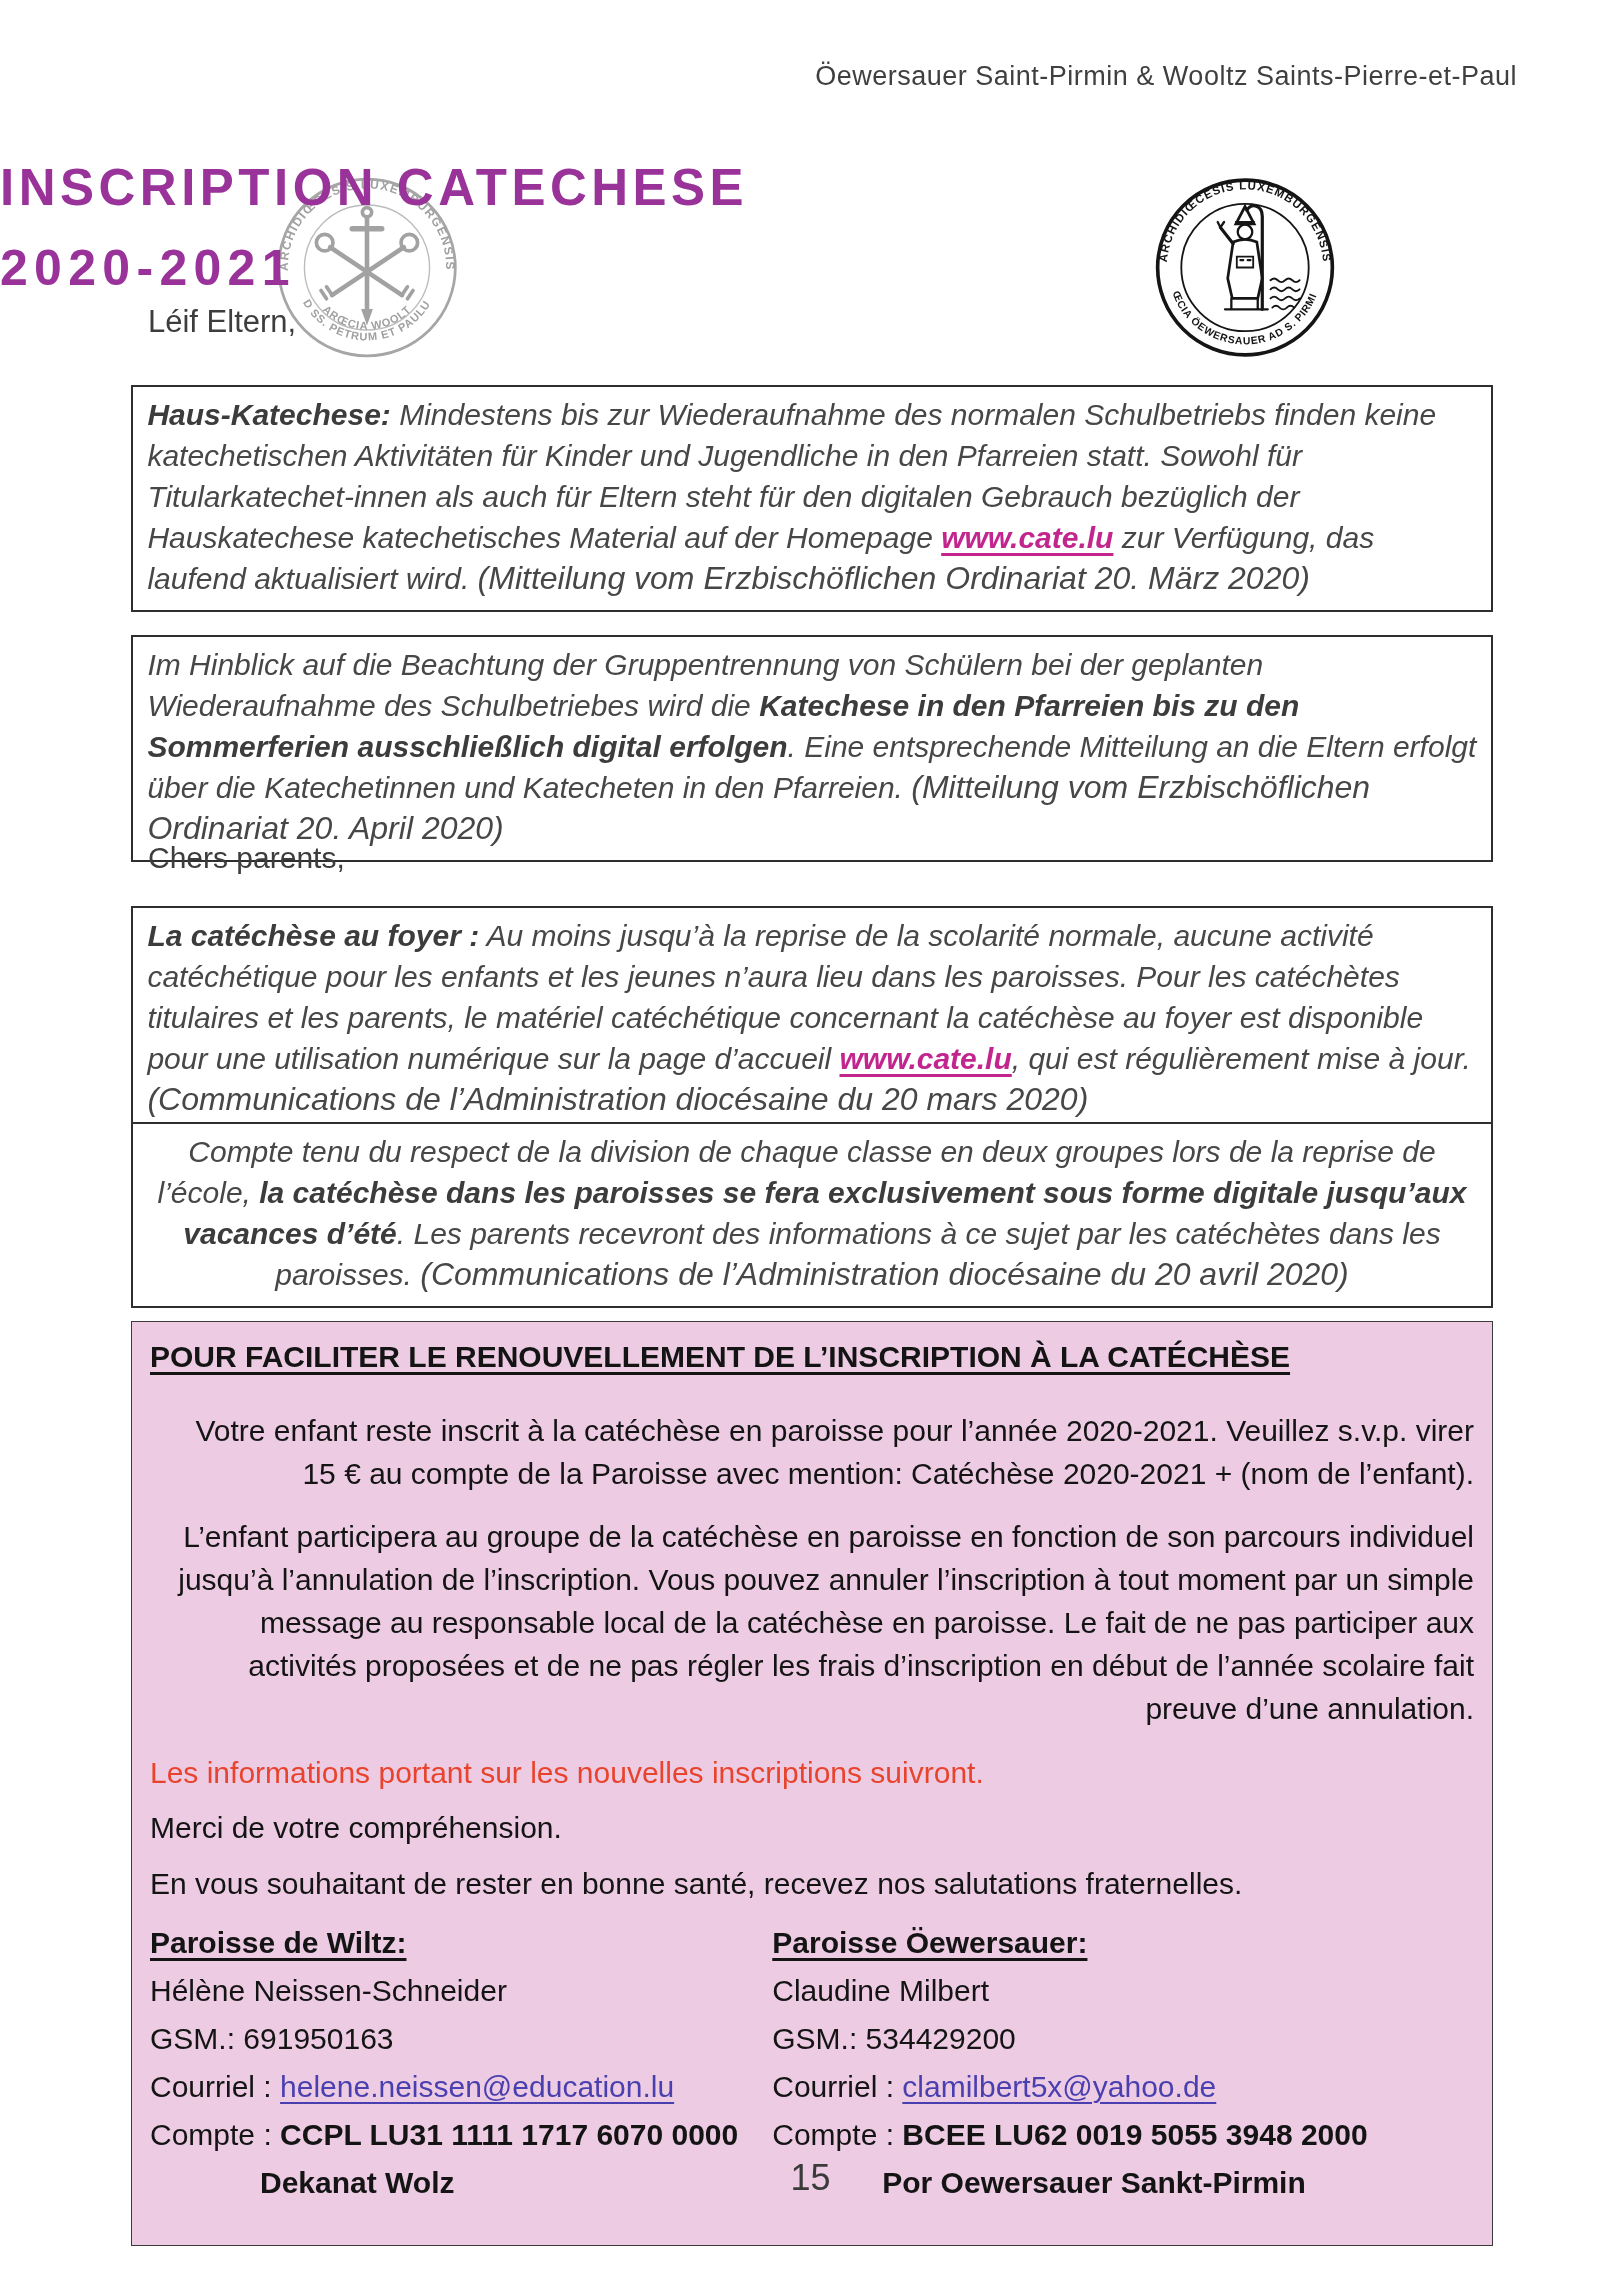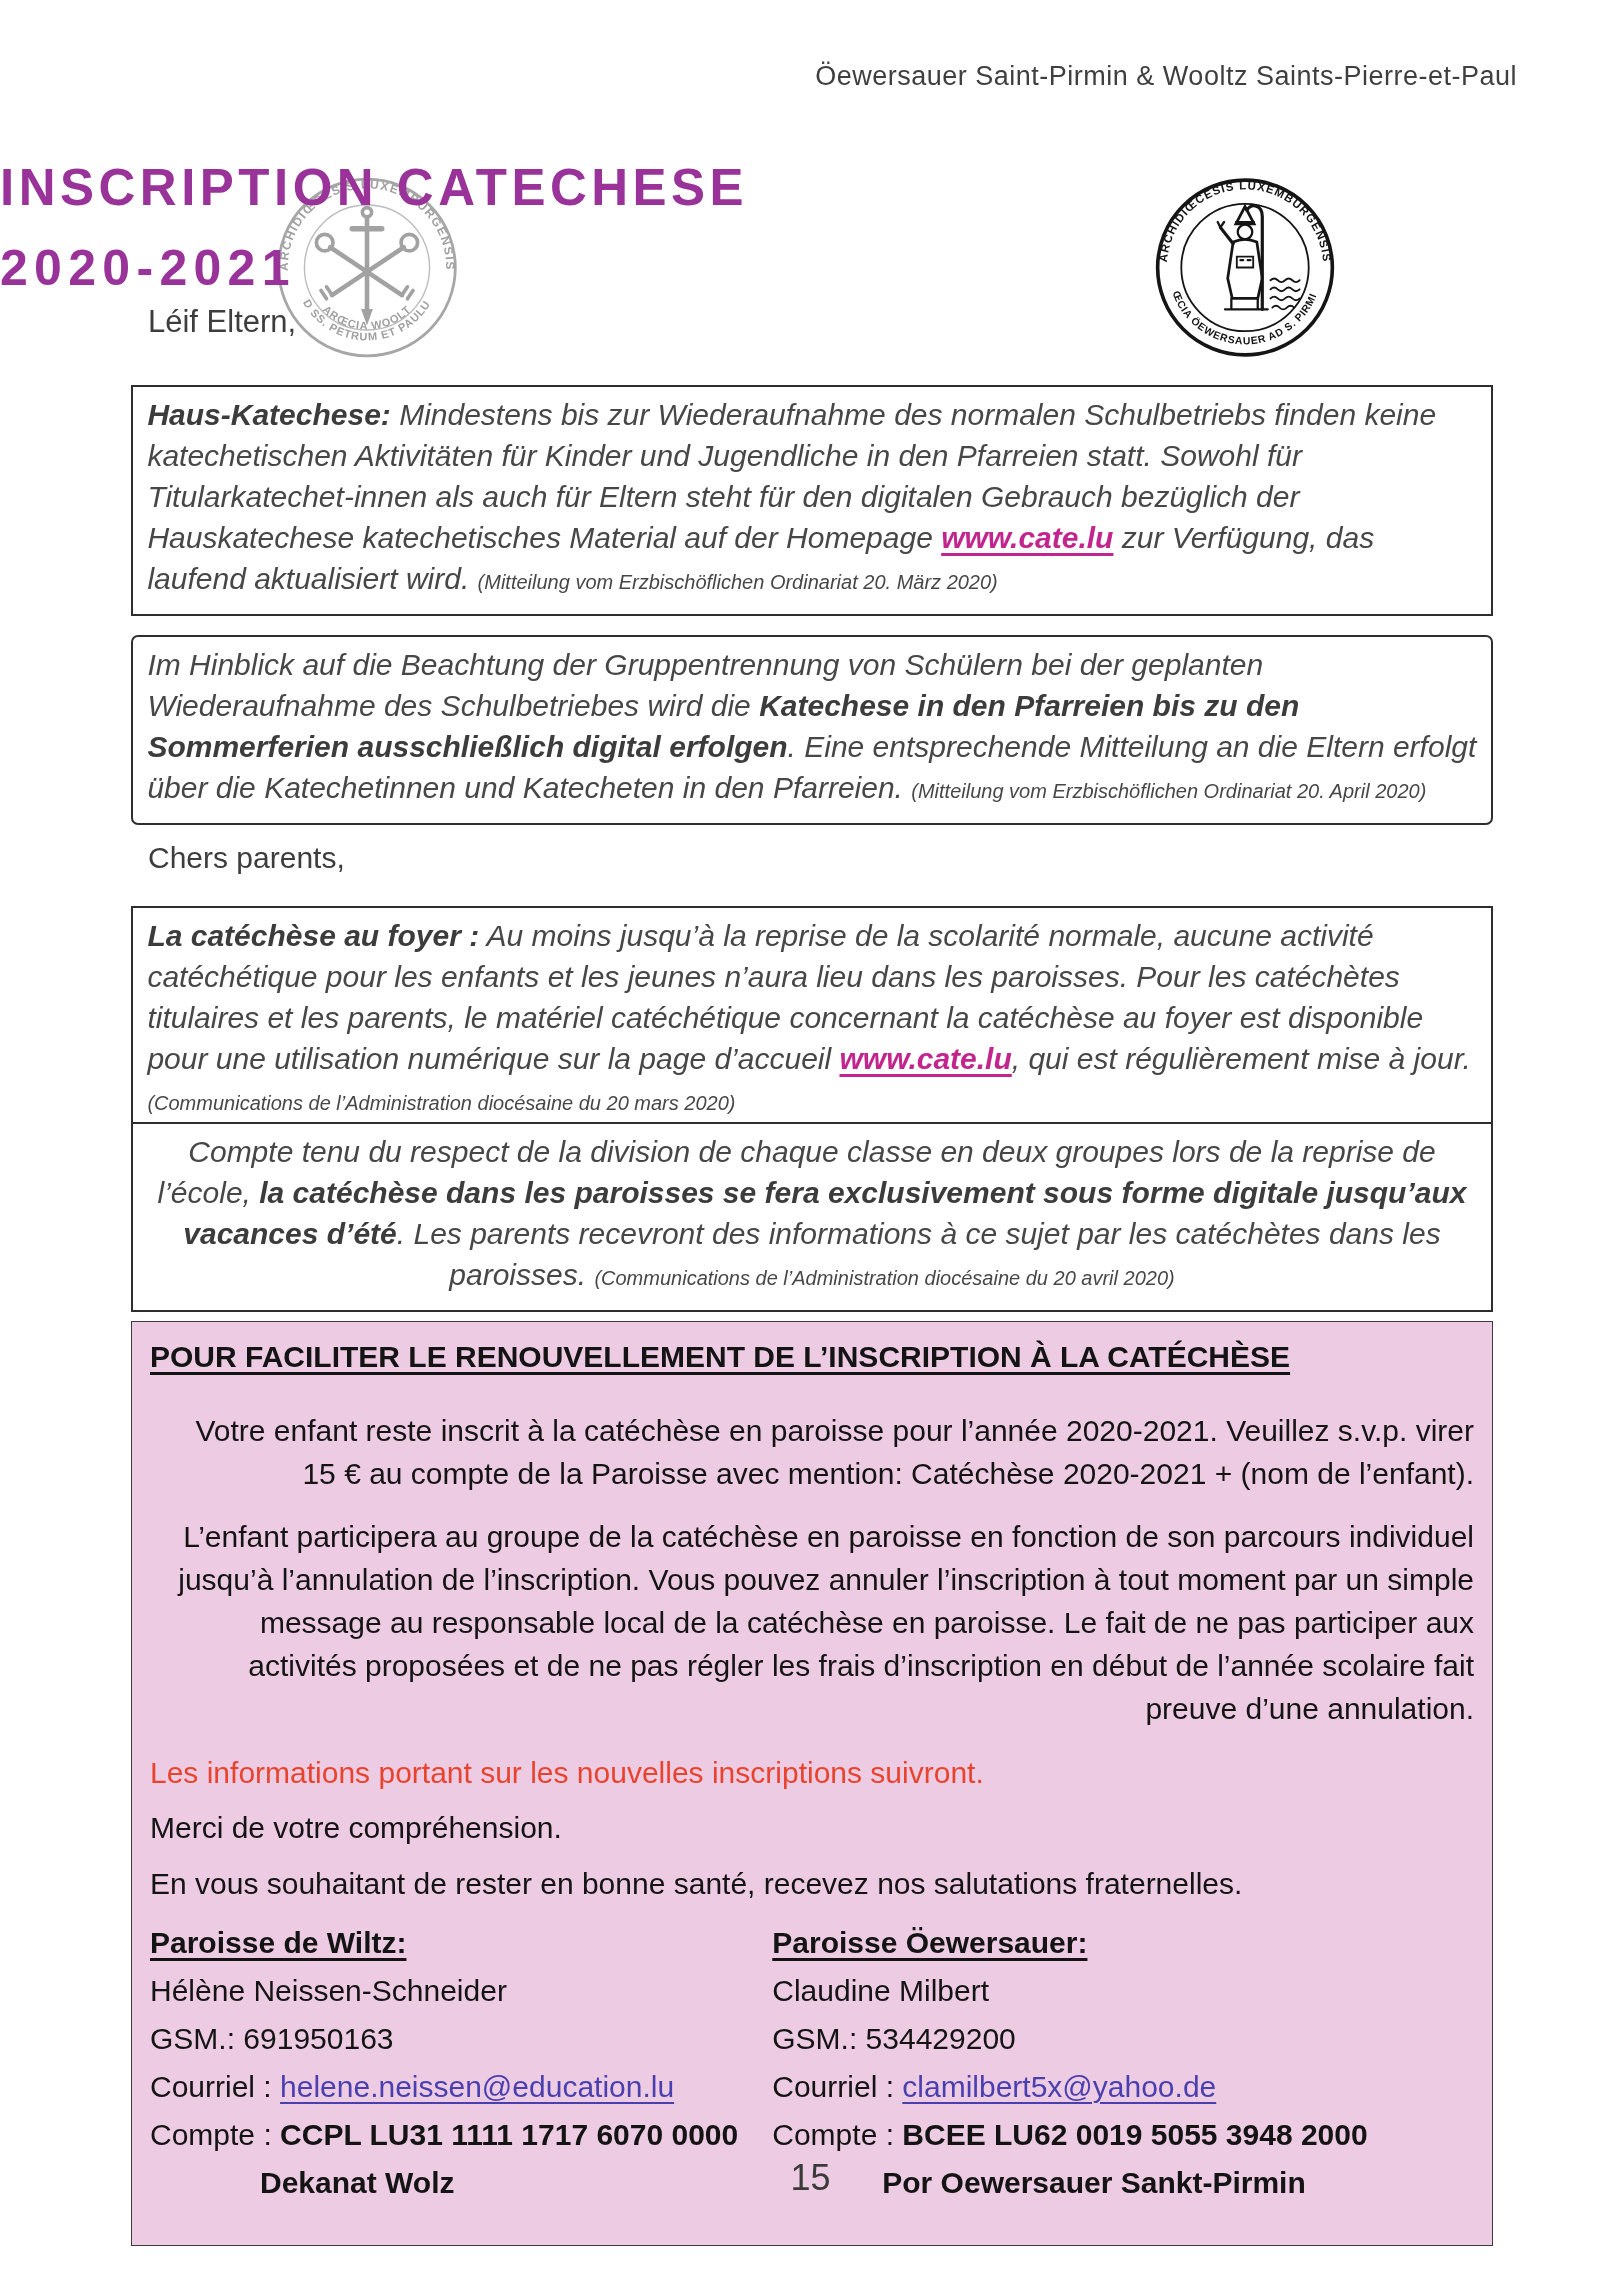--- a/index.html
+++ b/index.html
@@ -17,23 +17,23 @@
   .seal-left{left:275px;top:171px;width:184px;height:193px;}
   .seal-right{left:1154px;top:171px;width:182px;height:193px;}
   .seal-text{fill:#a0a0a0;font-size:13px;letter-spacing:1.6px;font-weight:bold;font-family:"Liberation Sans",sans-serif;}
   .seal-text.small{font-size:12px;letter-spacing:1px;}
   .seal-right-text{fill:#151515;font-size:12.6px;letter-spacing:1.2px;font-weight:bold;font-family:"Liberation Sans",sans-serif;}
   .notice-box{
     position:absolute;left:131px;width:1362px;box-sizing:border-box;
     border:2.7px solid #2e2e2e;padding:7.2px 14.4px 10.8px;
     font-style:italic;font-size:30px;line-height:41px;color:#474747;background:#fff;
   }
-  .box1{top:385px;} .box2{top:635px;border-radius:7px;} .box3{top:906px;} .box4{top:1122px;text-align:center;}
+  .box1{top:385px;} .box2{top:635px;} .box3{top:906px;} .box4{top:1122px;text-align:center;}
   .lead,.bold{font-weight:bold;color:#3c3c3c;}
-  .citation{font-size:20px;font-style:italic;}
+  .citation{font-size:32px;font-style:italic;}
   .cate-link{color:#c2268e;font-weight:bold;text-decoration:underline;text-decoration-thickness:2.7px;text-underline-offset:4.5px;cursor:pointer;}
   .pink-box{
     position:absolute;left:131px;top:1321px;width:1362px;box-sizing:border-box;
     background:#edcce3;border:1.8px solid #3c3c3c;padding:12.6px 18px 38px;
     font-size:30px;line-height:43px;color:#141414;
   }
   .pb-title{font-weight:bold;font-size:30px;text-decoration:underline;text-decoration-thickness:2.7px;text-underline-offset:5.4px;margin-bottom:31px;}
   .pb-p{margin:0 0 20px 0;text-align:right;}
   .pb-note{line-height:45px;margin-bottom:10.8px;}
   .pb-red{color:#e8432d;}

